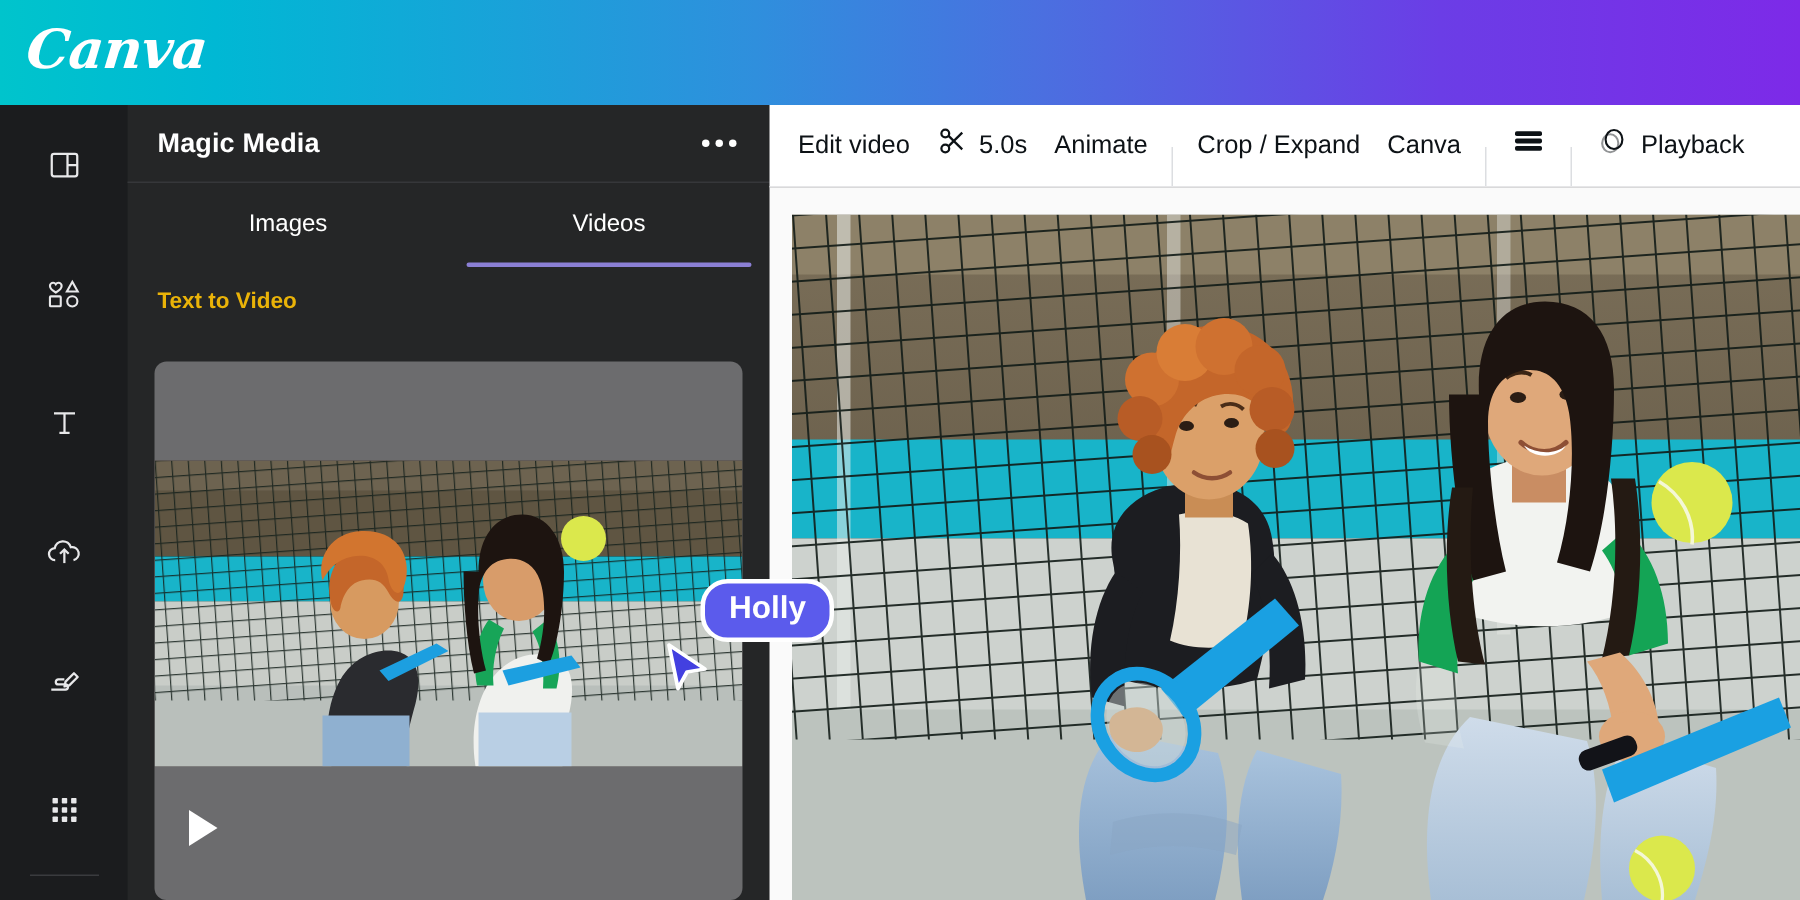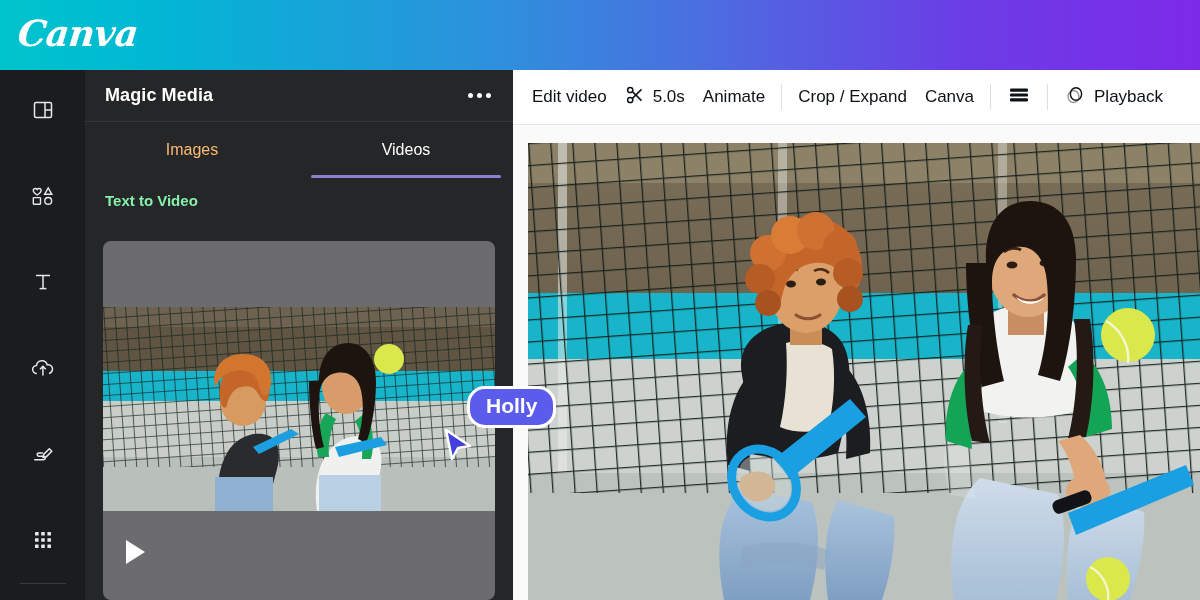--- a/index.html
+++ b/index.html
@@ -57,30 +57,30 @@
   .panel-more {
     position: absolute; right: 16px; top: 50%; transform: translateY(-50%);
     width: 36px; height: 30px; display: flex; align-items: center;
     justify-content: center; gap: 4px; cursor: pointer;
   }
   .panel-more i { width: 5px; height: 5px; border-radius: 50%; background: #ffffff; display: block; }
 
   .tabs { display: flex; height: 56px; position: relative; }
   .tab {
     flex: 1; display: flex; align-items: center; justify-content: center;
-    font-size: 16px; color: #fdba74; cursor: pointer; position: relative;
+    font-size: 16px; color: #ffffff; cursor: pointer; position: relative;
   }
   .tab.active { color: #ffffff; font-weight: 400; text-align: center; }
   .tab.active::after {
     content: ""; position: absolute; left: 12px; right: 12px; bottom: 0;
     height: 3px; background: #8b7fd4; border-radius: 2px;
   }
 
   .section-title {
-    padding: 14px 20px 0 20px; font-size: 15px; font-weight: 700; color: #86efac;
+    padding: 14px 20px 0 20px; font-size: 15px; font-weight: 700; color: #eab308;
   }
 
   
   .vid-card {
     position: absolute; left: 103px; top: 241px; width: 392px; height: 359px;
     background: #6c6c6e; border-radius: 8px; overflow: hidden;
   }
   .vid-card .frame {
     position: absolute; left: 0; top: 66px; width: 392px; height: 204px;
     overflow: hidden;
@@ -90,21 +90,21 @@
     width: 0; height: 0;
     border-left: 19px solid #ffffff;
     border-top: 12px solid transparent;
     border-bottom: 12px solid transparent;
     cursor: pointer;
   }
 
   
   .toolbar {
     position: absolute; left: 513px; top: 70px; width: 687px; height: 55px;
-    background: #ffffff; display: flex; align-items: center;
+    background: #ffffff; display: flex; align-items: flex-end;
     border-bottom: 1px solid #e6e6e8;
   }
   .tb-item {
     display: flex; align-items: center; gap: 8px;
     font-size: 17px; color: #0d1216; white-space: nowrap; cursor: pointer;
     padding: 0 9px; height: 55px;
   }
   .tb-sep { width: 1px; height: 26px; background: #dcdee1; margin: 0 7px; flex: none; }
 
   

